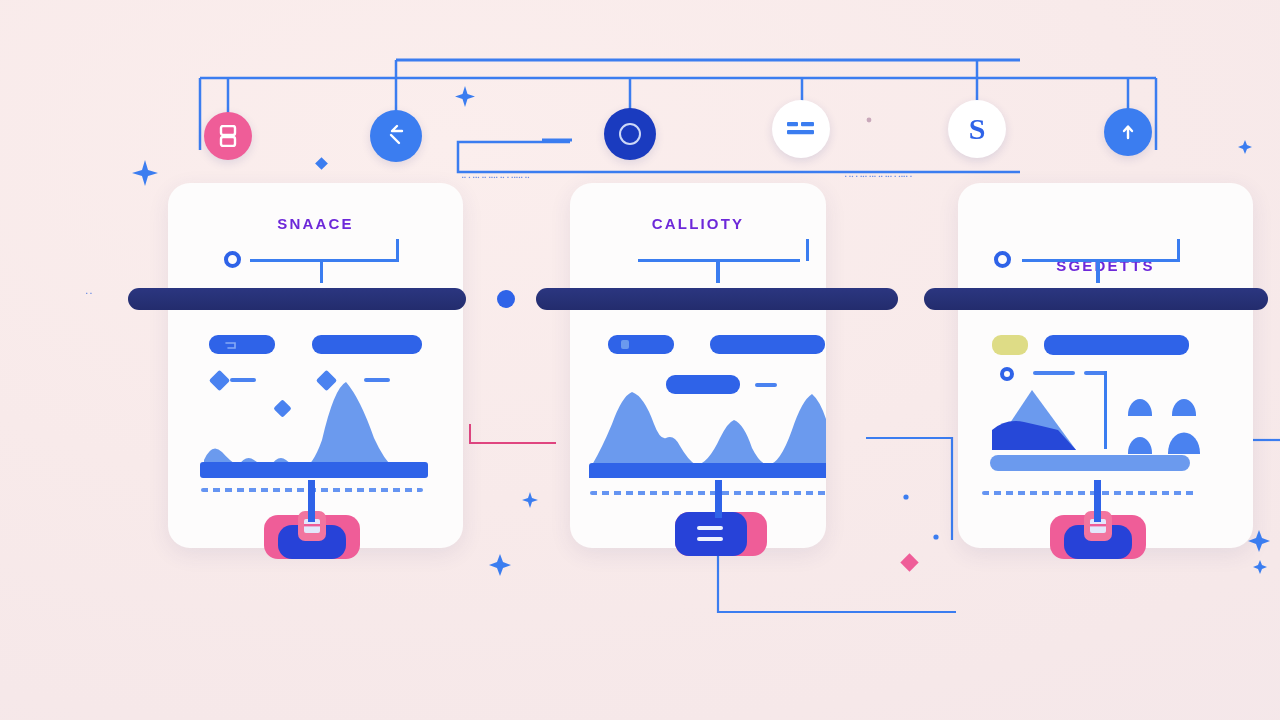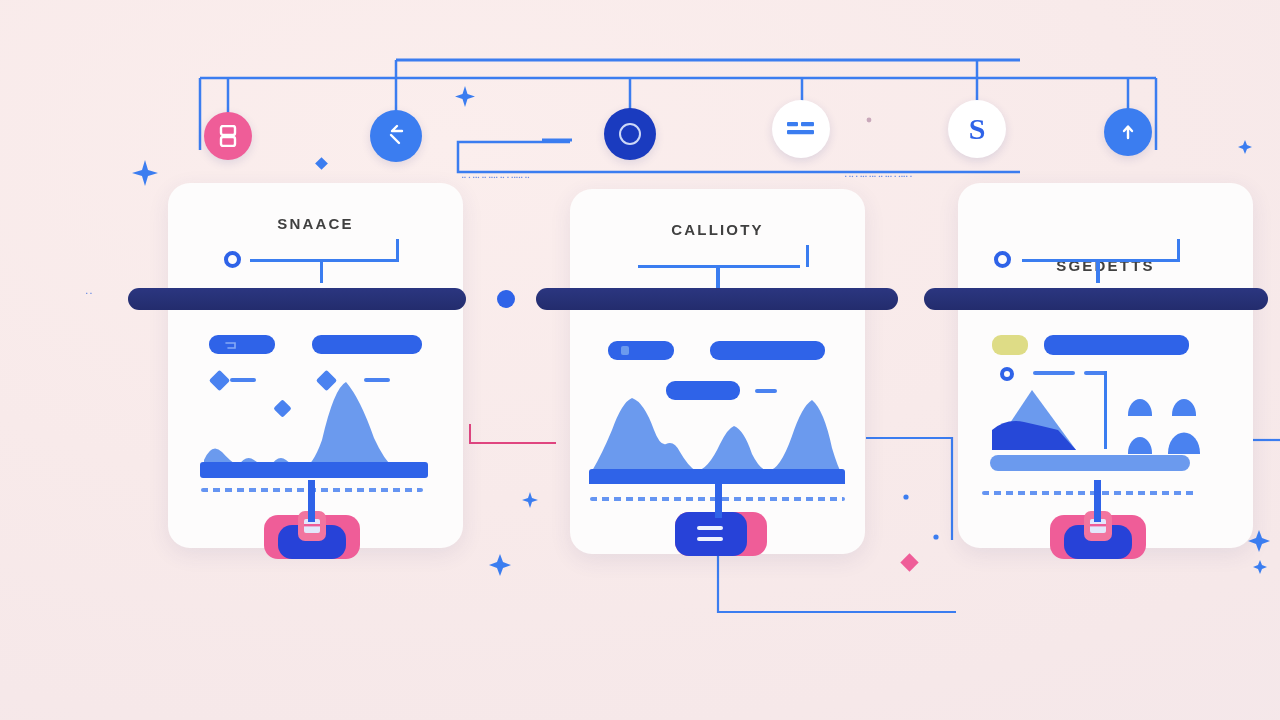--- a/index.html
+++ b/index.html
@@ -22,21 +22,21 @@
   .node-shadow { box-shadow:0 3px 10px rgba(40,50,130,0.13); }
 
   
   .card {
     position:absolute; background:#fdfcfc; border-radius:22px;
     box-shadow:0 6px 22px rgba(60,60,120,0.09);
     overflow:hidden;
   }
   .card-title {
     position:absolute; left:0; right:0; text-align:center;
-    color:#404040; font-weight:800; letter-spacing:2.2px;
+    color:#6d28d9; font-weight:800; letter-spacing:2.2px;
     font-size:15px; font-family:"Liberation Sans", sans-serif;
   }
   .navybar {
     position:absolute; height:22px; border-radius:11px;
     background:linear-gradient(180deg,#2a357e 0%, #222c६e 100%);
     background:linear-gradient(180deg,#2b3680 0%, #232c6d 100%);
   }
   .pill { position:absolute; border-radius:9px; background:#2f63e8; }
   .pill-soft { position:absolute; border-radius:9px; background:#6b9aee; }
   .pill-yellow { position:absolute; border-radius:9px; background:#dedc86; }
@@ -155,21 +155,21 @@
 
     <div class="diamond" style="left:44px; top:190px; width:15px; height:15px;"></div>
     <div class="diamond" style="left:151px; top:190px; width:15px; height:15px;"></div>
     <div class="diamond" style="left:108px; top:219px; width:13px; height:13px;"></div>
     <div class="dash" style="left:62px; top:195px; width:26px;"></div>
     <div class="dash" style="left:196px; top:195px; width:26px;"></div>
 
     <div class="dotline" style="left:33px; top:305px; width:222px;"></div>
   </div>
 
-  <div class="card" style="left:570px; top:189px; width:295px; height:365px;">
+  <div class="card" style="left:570px; top:183px; width:256px; height:365px;">
     <div class="card-title" style="top:32px;">CALLIOTY</div>
 
     <div style="position:absolute; left:68px; top:76px; width:162px; height:3px; background:#3b7df0;"></div>
     <div style="position:absolute; left:146px; top:76px; width:4px; height:24px; background:#3b7df0;"></div>
     <div style="position:absolute; left:236px; top:56px; width:3px; height:22px; background:#3b7df0;"></div>
 
     <div class="pill" style="left:38px; top:152px; width:66px; height:19px;"></div>
     <div style="position:absolute; left:51px; top:157px; width:8px; height:9px; border-radius:2px; background:#6b9aee;"></div>
     <div class="pill" style="left:140px; top:152px; width:115px; height:19px;"></div>
     <div class="pill" style="left:96px; top:192px; width:74px; height:19px;"></div>

